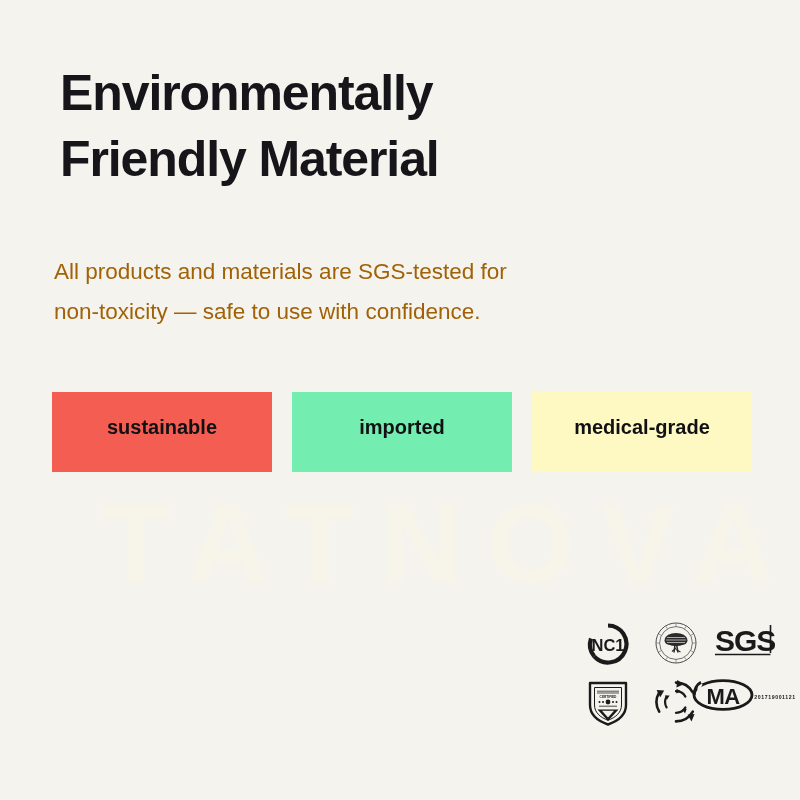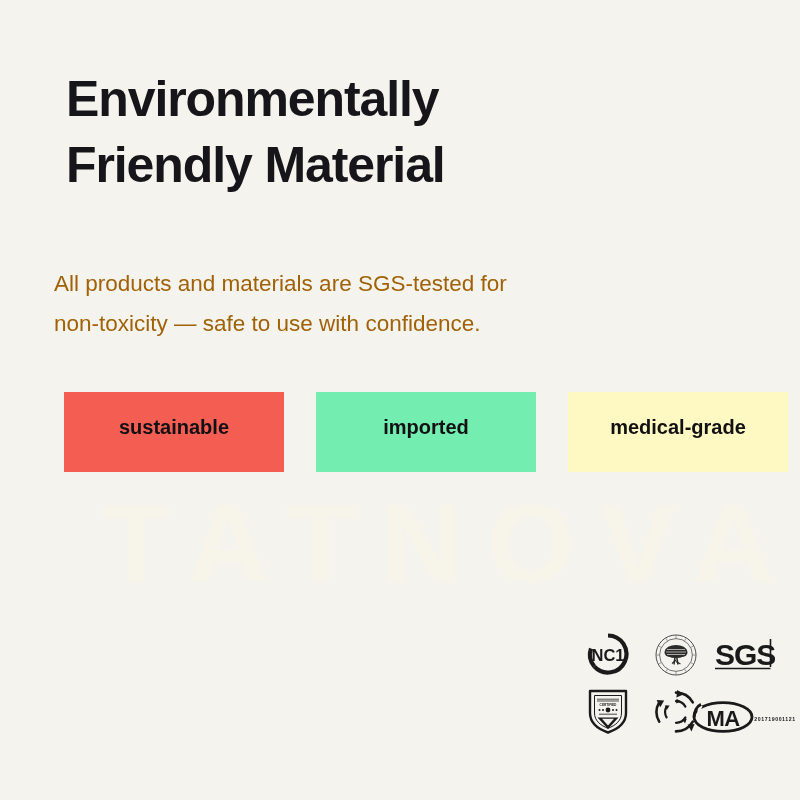--- a/index.html
+++ b/index.html
@@ -35,21 +35,21 @@
 
   
   .content {
     position: absolute;
     left: 54px;
     top: 0;
     right: 0;
   }
 
   .headline {
-    margin: 12px;
+    margin: 6px;
     padding-top: 54px;
     font-size: 50px;
     font-weight: 700;
     line-height: 1.32;
     letter-spacing: -1.1px;
     color: #16161a;
     max-width: 560px;
   }
   .headline .line { display: block; }
 
@@ -75,21 +75,20 @@
   .chip {
     width: 220px;
     box-sizing: border-box;
     padding: 20px 8px 28px;
     text-align: center;
     font-size: 20px;
     font-weight: 700;
     line-height: 1.58;
     color: #111114;
     margin-right: 20px;
-    margin-left: 12px;
   }
   .chip:last-child { margin-right: 0; }
   .chip .line { display: block; }
   .chip.tall { padding-bottom: 28px; }
 
   
   .badges {
     position: absolute;
     left: 574px;
     top: 620px;
@@ -97,21 +96,21 @@
     display: grid;
     grid-template-columns: repeat(3, 68px);
     grid-template-rows: 58px 58px;
     align-items: center;
     justify-items: center;
   }
   .badge {
     width: 64px;
     height: 56px;
     display: flex;
-    align-items: flex-end;
+    align-items: flex-start;
     justify-content: center;
     position: relative;
   }
   .badge svg { display: block; }
   .cma-wrap {
     display: flex;
     align-items: center;
     justify-content: center;
   }
   .cma-code {

